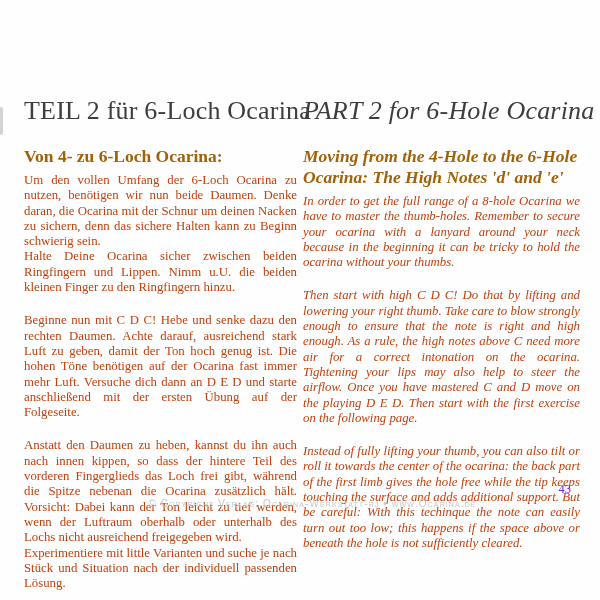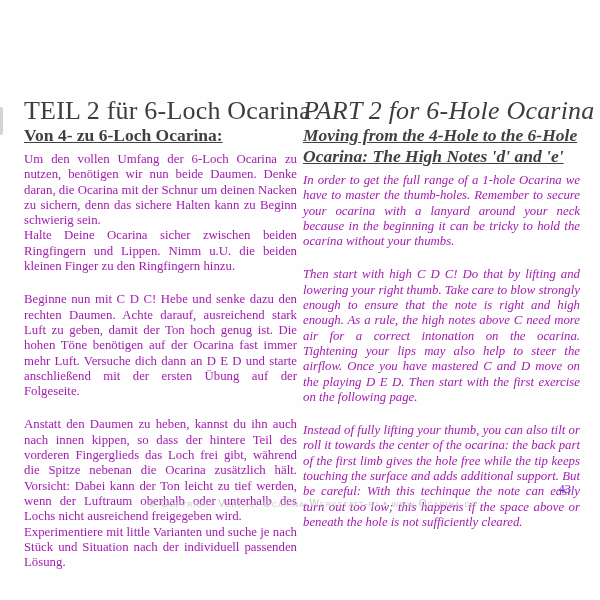--- a/index.html
+++ b/index.html
@@ -39,35 +39,34 @@
     font-style: italic;
   }
   .title {
     font-size: 26px;
     line-height: 29px;
     color: #3a3e3c;
     letter-spacing: 0.2px;
     white-space: nowrap;
   }
   .subtitle {
-    margin-top: 0;
-    color: #404040;
-    text-decoration: underline;
+    margin-top: 21px;
+    color: #a16207;
   }
   .subtitle-line {
     font-weight: bold;
     font-size: 17.5px;
     line-height: 21px;
     white-space: nowrap;
   }
   .bodytext {
     margin-top: 6px;
     font-size: 12.8px;
     line-height: 15.3px;
-    color: #a21caf;
+    color: #c2410c;
     text-align: justify;
   }
   .bodytext p {
     margin: 0;
   }
   .bodytext p.gap {
     margin-top: 18px;
   }
   .page-number {
     position: absolute;
@@ -112,21 +111,21 @@
     </div>
   </div>
 
   <div class="col col-right" lang="en">
     <div class="title">PART 2 for 6-Hole Ocarina</div>
     <div class="subtitle">
       <div class="subtitle-line">Moving from the 4-Hole to the 6-Hole</div>
       <div class="subtitle-line">Ocarina: The High Notes 'd' and 'e'</div>
     </div>
     <div class="bodytext">
-      <p>In order to get the full range of a 1-hole Ocarina we have to master the thumb-holes. Remember to secure your ocarina with a lanyard around your neck because in the beginning it can be tricky to hold the ocarina without your thumbs.</p>
+      <p>In order to get the full range of a 8-hole Ocarina we have to master the thumb-holes. Remember to secure your ocarina with a lanyard around your neck because in the beginning it can be tricky to hold the ocarina without your thumbs.</p>
       <p class="gap">Then start with high C D C! Do that by lifting and lowering your right thumb. Take care to blow strongly enough to ensure that the note is right and high enough. As a rule, the high notes above C need more air for a correct intonation on the ocarina. Tightening your lips may also help to steer the airflow. Once you have mastered C and D move on the playing D E D. Then start with the first exercise on the following page.</p>
       <p class="gap">Instead of fully lifting your thumb, you can also tilt or roll it towards the center of the ocarina: the back part of the first limb gives the hole free while the tip keeps touching the surface and adds additional support. But be careful: With this techinque the note can easily turn out too low; this happens if the space above or beneath the hole is not sufficiently cleared.</p>
     </div>
   </div>
 
   <div class="page-number">43</div>
 
   <div class="footer">© Copyright Verlag: Ocarina-Werkstatt-rj • www.Ocarina.de</div>
 
 </div>

